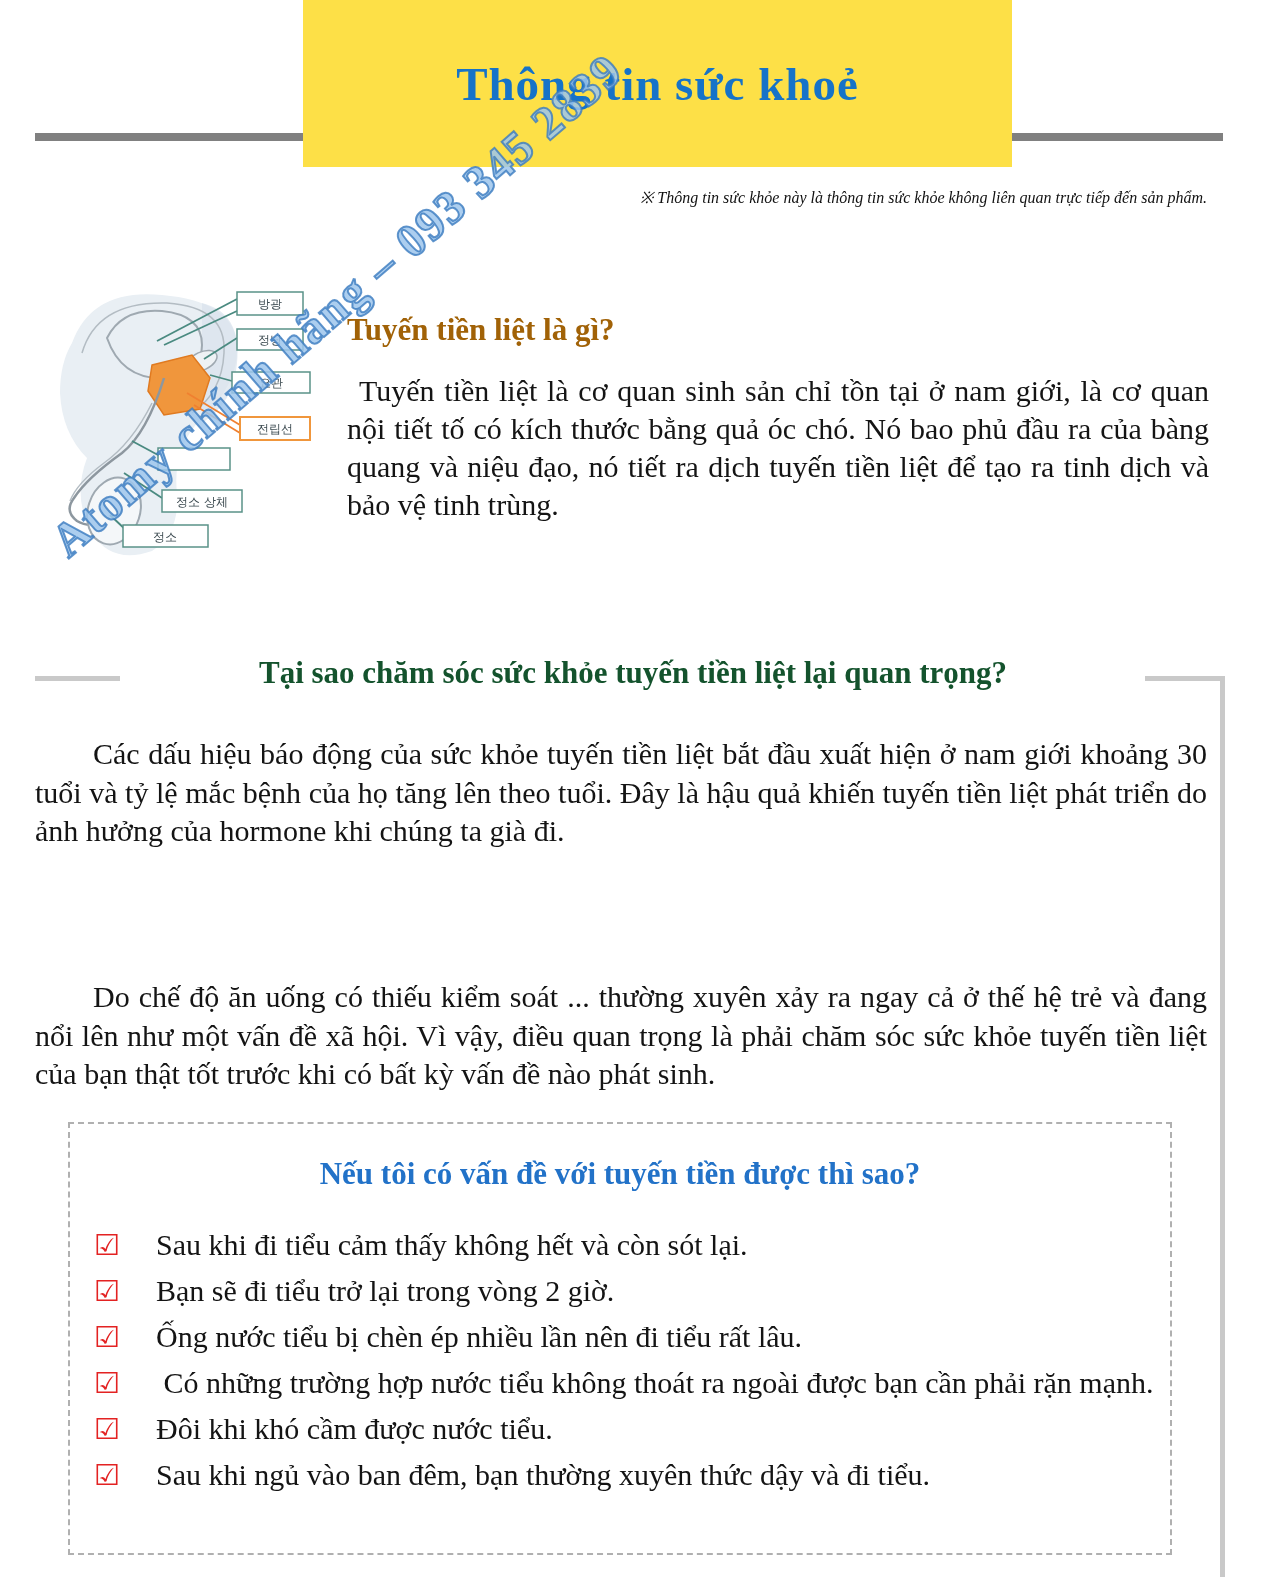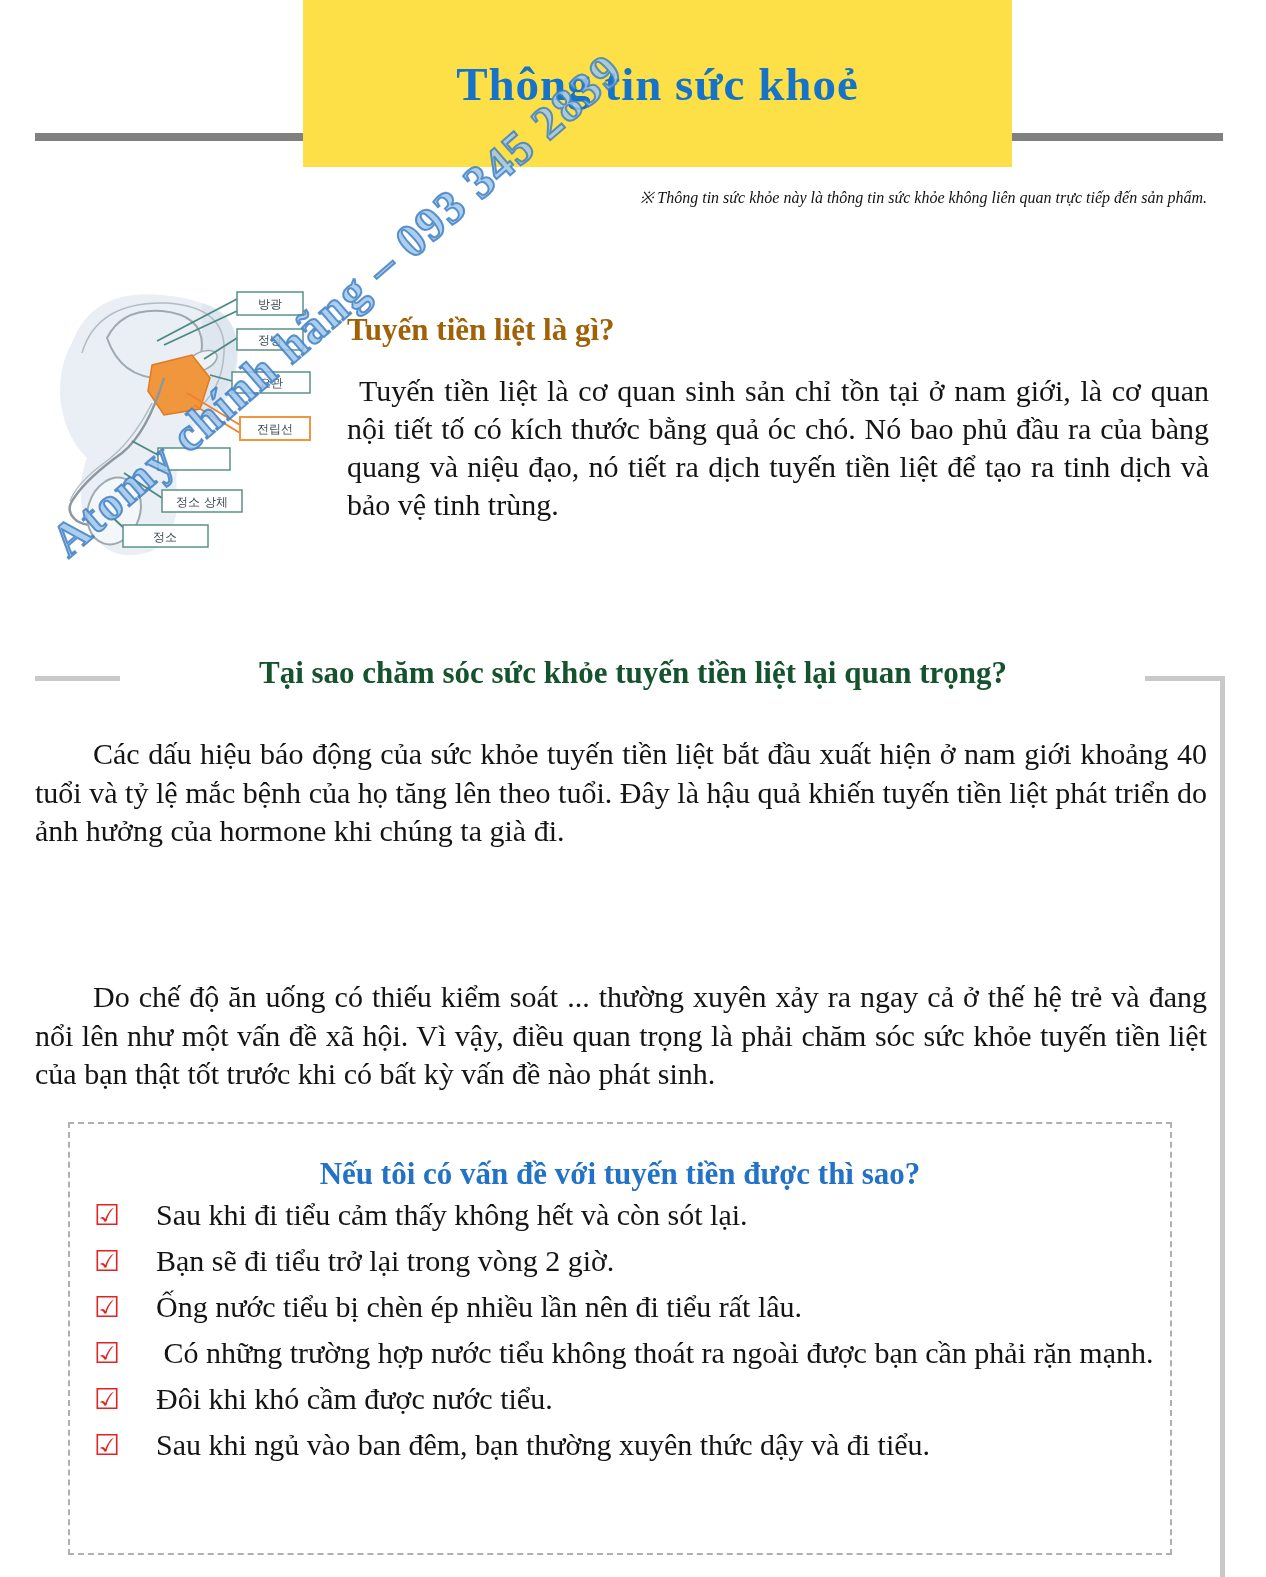--- a/index.html
+++ b/index.html
@@ -68,21 +68,21 @@
   .p-body.p4 { top:978px; }
   
   .dashed-box {
     position:absolute; left:68px; top:1122px; width:1100px; height:429px;
     border:2px dashed #b0b0b0; background:#ffffff;
   }
   .chk-heading {
     margin-top:32px; text-align:center;
     font-size:31px; font-weight:bold; color:#2272c8;
   }
-  .chk-list { padding:0 14px 0 8px; }
+  .chk-list { margin-top:30px; padding:0 14px 0 8px; }
   .chk-item { line-height:45px; font-size:30px; text-align:justify; }
   .chk-box {
     font-family:"DejaVu Sans",sans-serif; color:#e32222; font-size:29px;
     margin:0 36px 0 16px;
   }
 </style>
 </head>
 <body>
 
 <div class="page">
@@ -150,21 +150,21 @@
   <div class="watermark">Atomy chính hãng – 093 345 2839</div>
 
   <div class="h1-red">Tuyến tiền liệt là gì?</div>
   <div class="p-intro">Tuyến tiền liệt là cơ quan sinh sản chỉ tồn tại ở nam giới, là cơ quan nội tiết tố có kích thước bằng quả óc chó.  Nó bao phủ đầu ra của bàng quang và niệu đạo, nó tiết ra dịch tuyến tiền liệt để tạo ra tinh dịch và bảo vệ tinh trùng.</div>
 
   <div class="h2-red">Tại sao chăm sóc sức khỏe tuyến tiền liệt lại quan trọng?</div>
   <div class="h2-line h2-line-left"></div>
   <div class="h2-line h2-line-right"></div>
   <div class="h2-line v-line-right"></div>
 
-  <div class="p-body p2">Các dấu hiệu báo động của sức khỏe tuyến tiền liệt bắt đầu xuất hiện ở nam giới khoảng 40 tuổi và tỷ lệ mắc bệnh của họ tăng lên theo tuổi.  Đây là hậu quả khiến tuyến tiền liệt phát triển do ảnh hưởng của hormone khi chúng ta già đi.</div>
+  <div class="p-body p2">Các dấu hiệu báo động của sức khỏe tuyến tiền liệt bắt đầu xuất hiện ở nam giới khoảng 30 tuổi và tỷ lệ mắc bệnh của họ tăng lên theo tuổi.  Đây là hậu quả khiến tuyến tiền liệt phát triển do ảnh hưởng của hormone khi chúng ta già đi.</div>
   <div class="p-body p4">Do chế độ ăn uống có thiếu kiểm soát ... thường xuyên xảy ra ngay cả ở thế hệ trẻ và đang nổi lên như một vấn đề xã hội.  Vì vậy, điều quan trọng là phải chăm sóc sức khỏe tuyến tiền liệt của bạn thật tốt trước khi có bất kỳ vấn đề nào phát sinh.</div>
 
   <div class="dashed-box">
     <div class="chk-heading">Nếu tôi có vấn đề với tuyến tiền được thì sao?</div>
     <div class="chk-list">
       <div class="chk-item"><span class="chk-box">☑</span><span>Sau khi đi tiểu cảm thấy không hết và còn sót lại.</span></div>
       <div class="chk-item"><span class="chk-box">☑</span><span>Bạn sẽ đi tiểu trở lại trong vòng 2 giờ.</span></div>
       <div class="chk-item"><span class="chk-box">☑</span><span>Ống nước tiểu bị chèn ép nhiều lần nên đi tiểu rất lâu.</span></div>
       <div class="chk-item"><span class="chk-box">☑</span><span> Có những trường hợp nước tiểu không thoát ra ngoài được bạn cần phải rặn mạnh.</span></div>
       <div class="chk-item"><span class="chk-box">☑</span><span>Đôi khi khó cầm được nước tiểu.</span></div>

